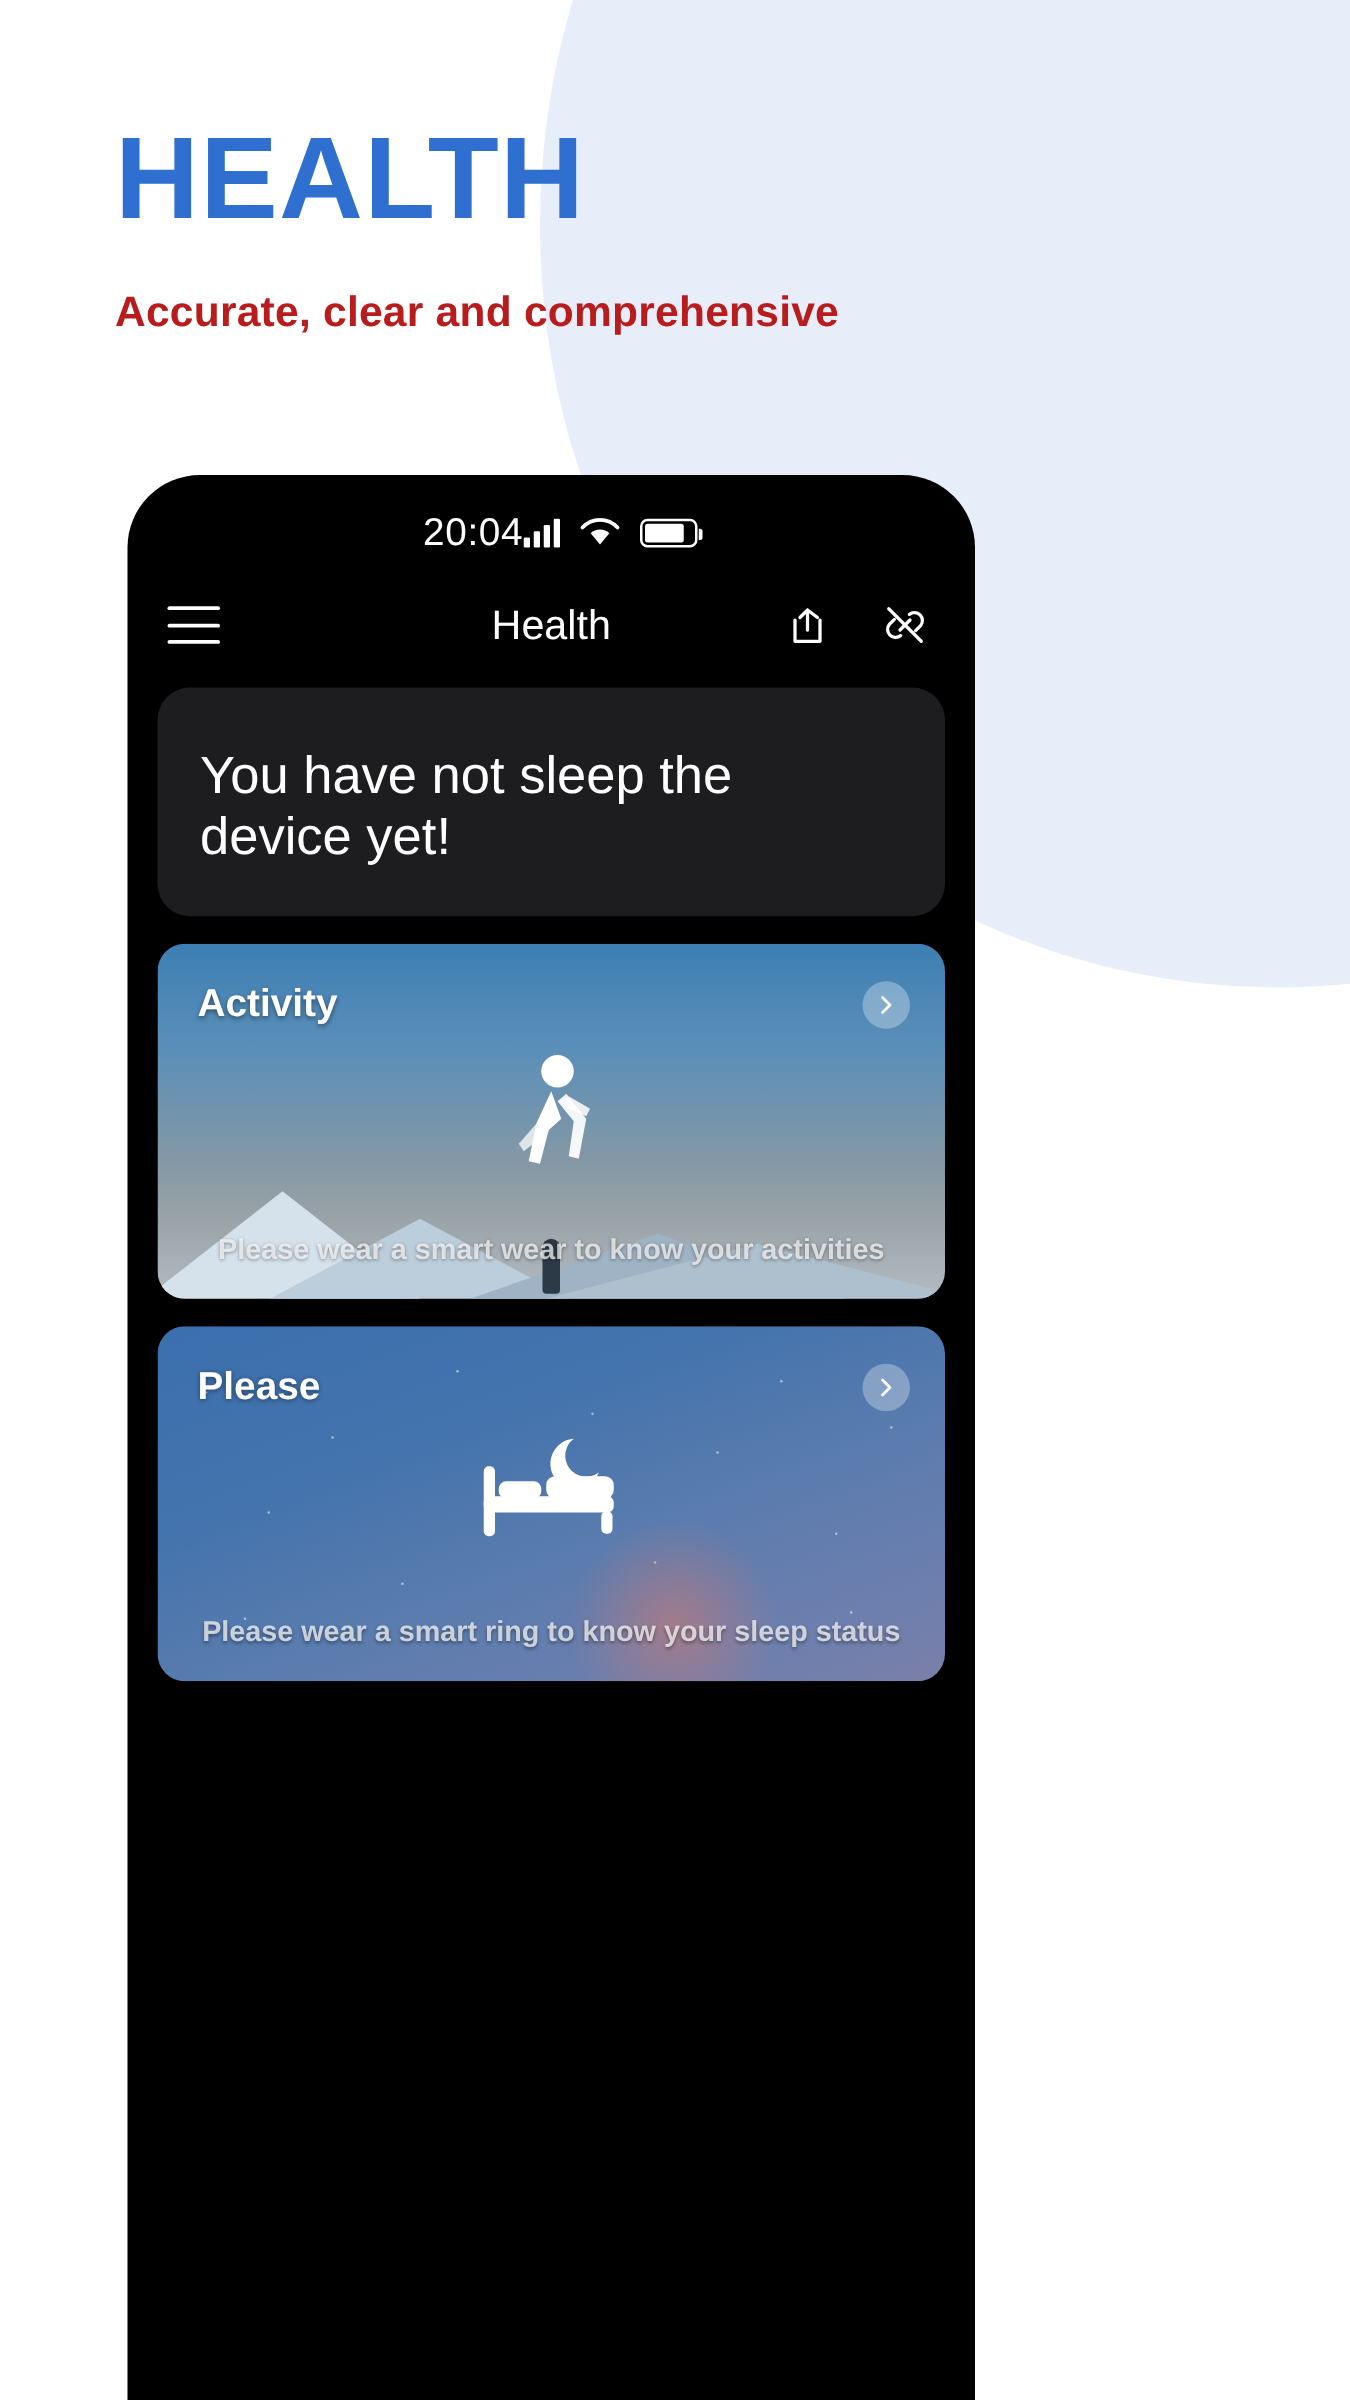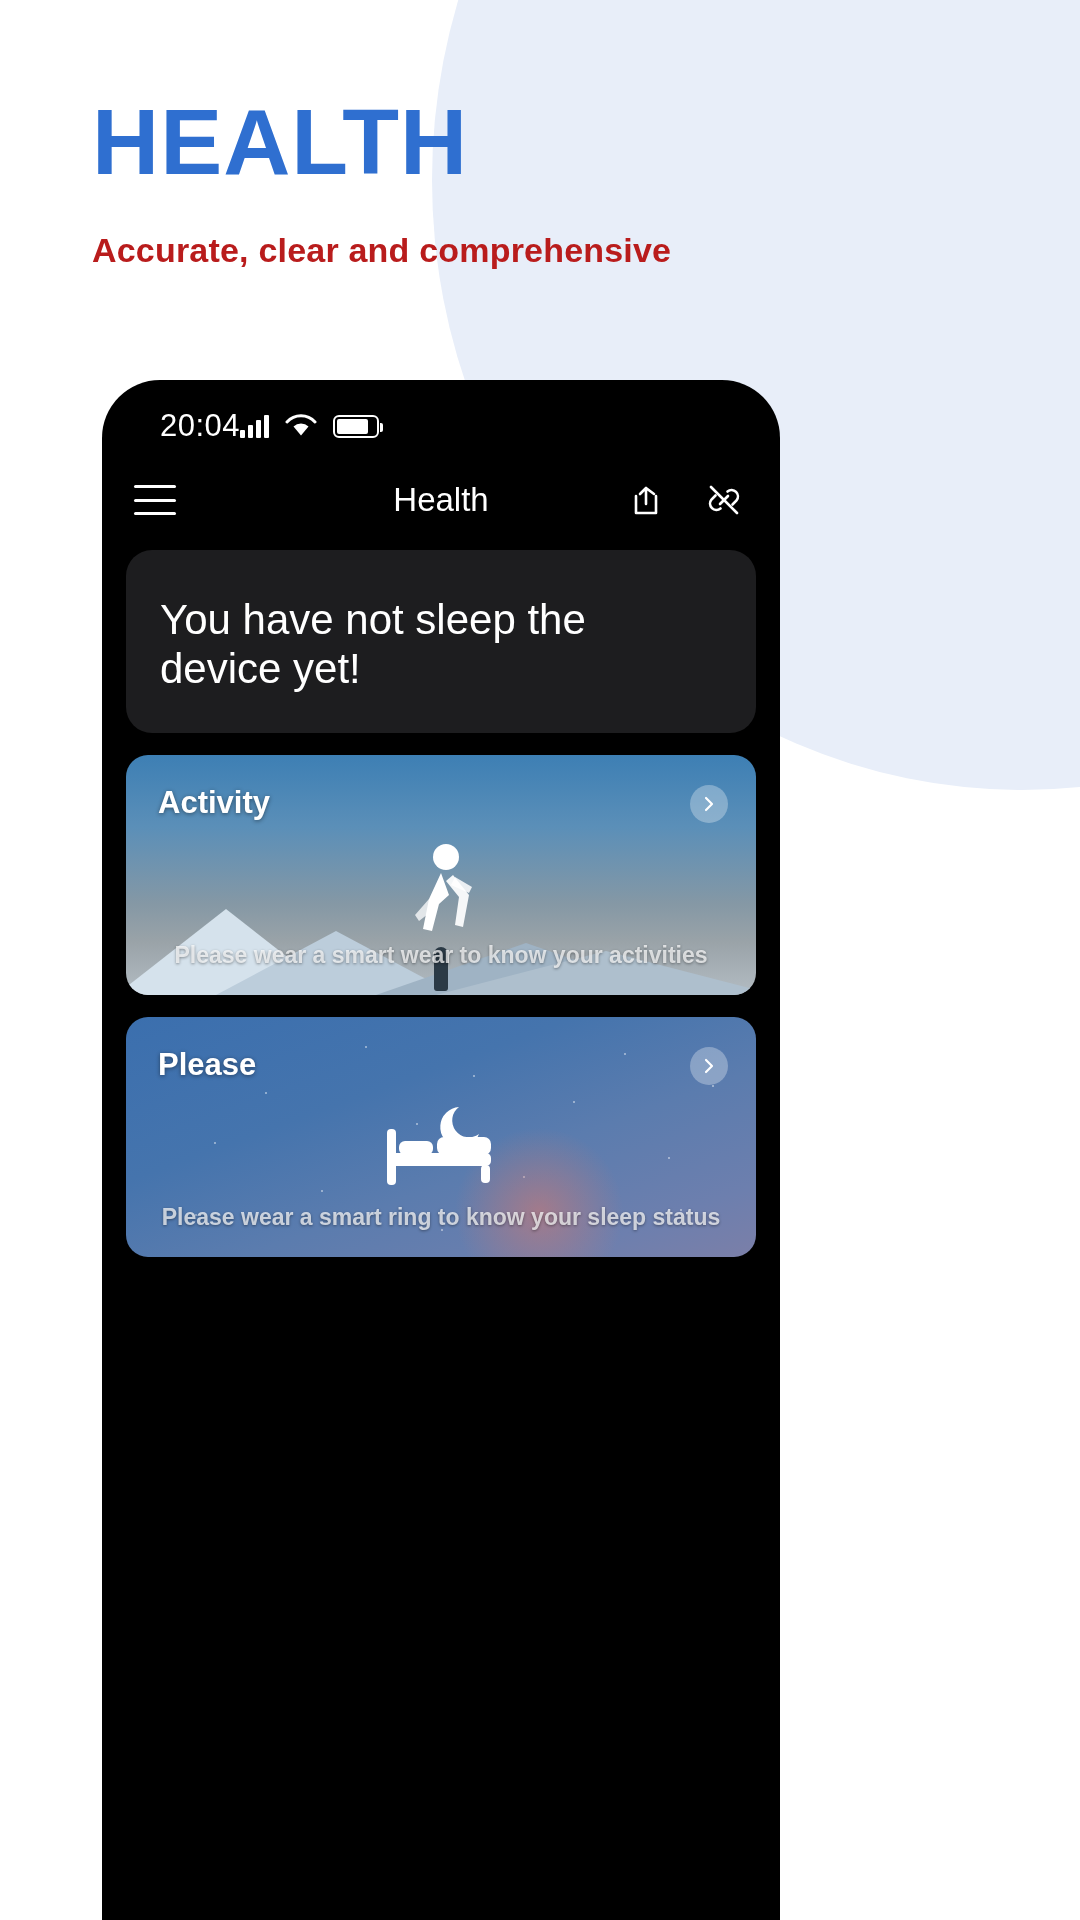--- a/index.html
+++ b/index.html
@@ -57,21 +57,21 @@
     border-radius:58px 58px 0 0;
     z-index:4;
     overflow:hidden;
   }
 
   
   .statusbar{
     height:78px;
     display:flex;
     align-items:center;
-    justify-content:flex-start;
+    justify-content:center;
     padding:14px 44px 0 58px;
     color:#ffffff;
   }
   .status-time{
     font-size:31px;
     font-weight:500;
     letter-spacing:0.5px;
   }
   .status-icons{
     display:flex;
@@ -170,21 +170,21 @@
     border:none;
     border-radius:34px;
     padding:17px 38px;
     cursor:pointer;
     font-family:"Liberation Sans", sans-serif;
   }
 
   
   .mcard{
     position:relative;
-    height:240px;
+    height:284px;
     border-radius:22px;
     margin-top:22px;
     overflow:hidden;
   }
   .mcard-title{
     position:absolute;
     left:32px; top:30px;
     font-size:31px;
     font-weight:bold;
     color:#ffffff;

